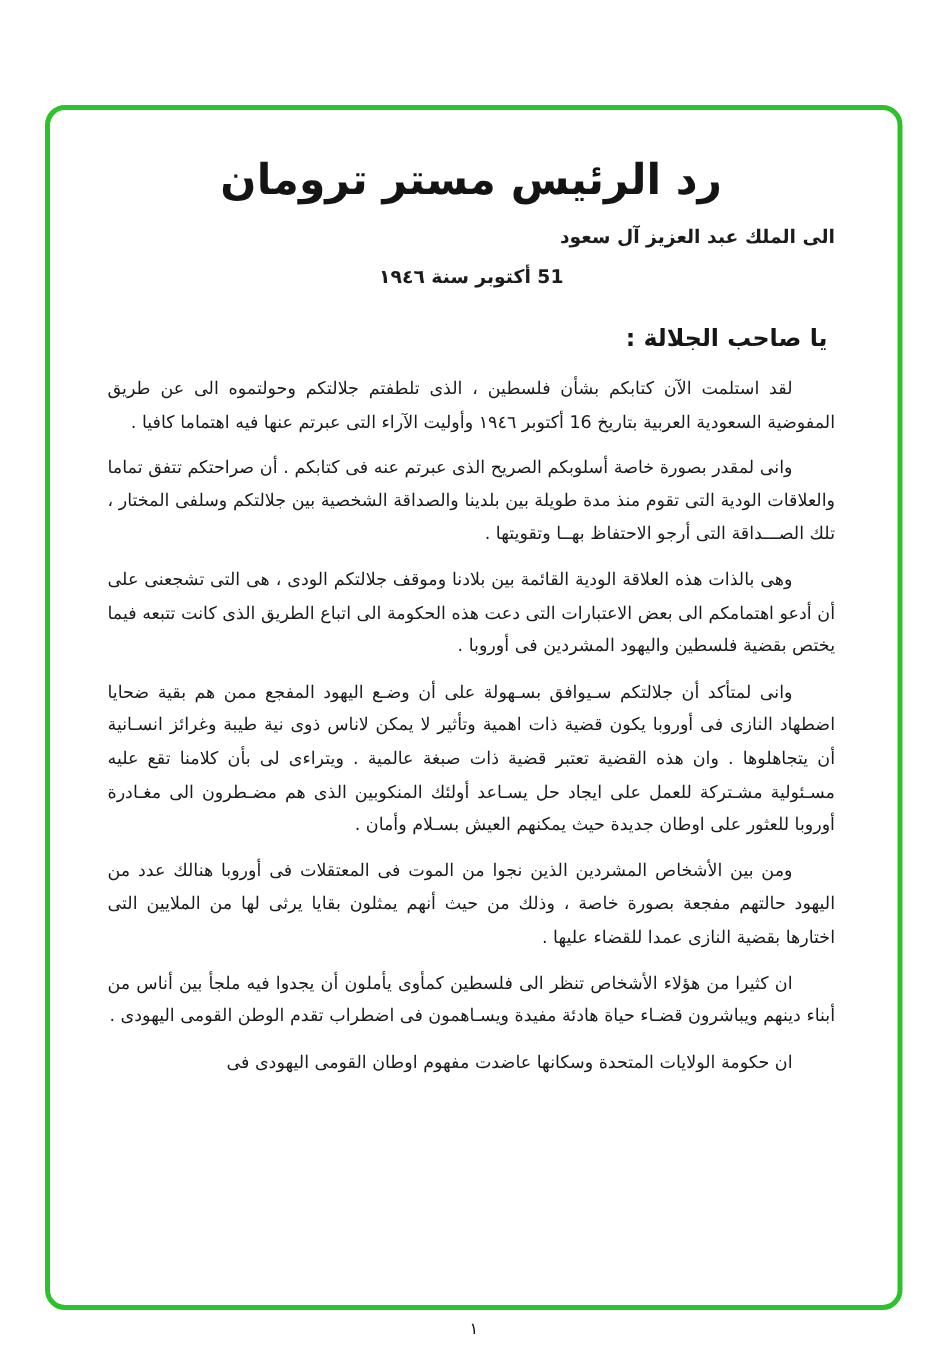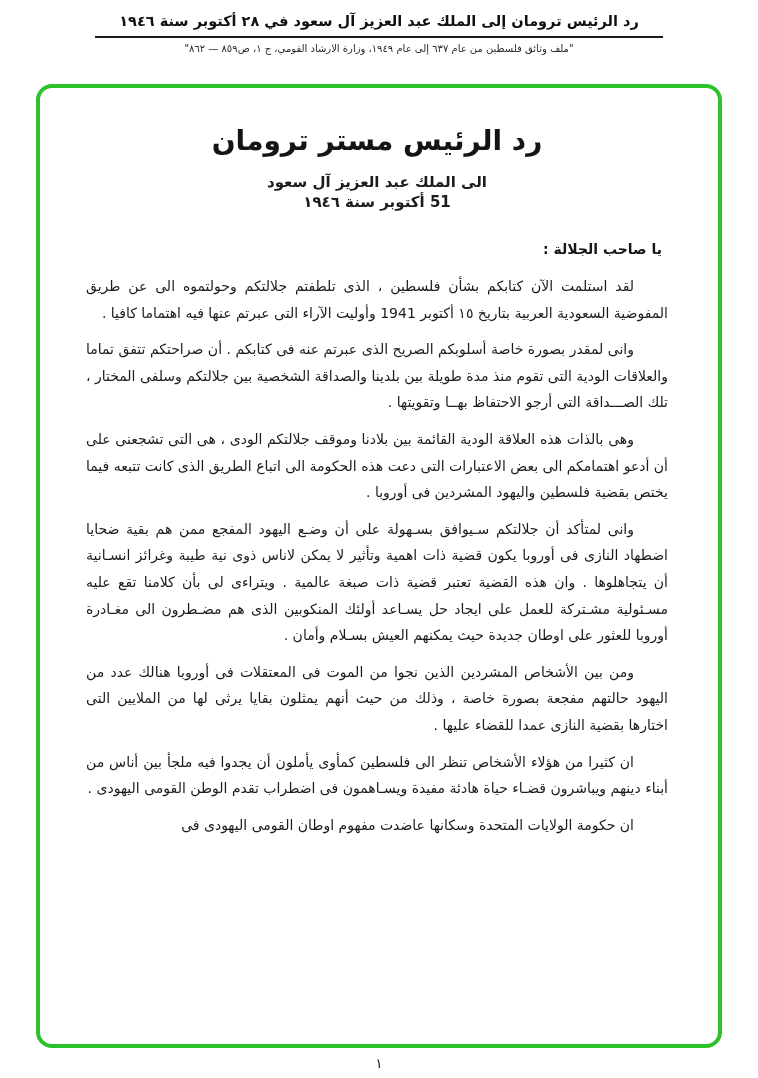--- a/index.html
+++ b/index.html
@@ -45,40 +45,39 @@
     right: 36px;
     bottom: 30px;
     border: 4px solid #2cc22c;
     border-radius: 16px;
     background: #ffffff;
     padding: 26px 50px 18px 46px;
   }
   .doc-title {
     margin: 10px 0 16px 0;
     text-align: center;
-    font-size: 28px;
+    font-size: 34px;
     font-weight: bold;
     color: #141414;
   }
   .doc-subtitle {
-    text-align: center;
     font-size: 15px;
     font-weight: bold;
     color: #1c1c1c;
-    margin-bottom: 2px;
+    margin-bottom: 14px;
   }
   .doc-date {
     text-align: center;
     font-size: 15px;
     font-weight: bold;
     color: #1c1c1c;
     margin-bottom: 30px;
   }
   .salutation {
-    font-size: 14px;
+    font-size: 19px;
     font-weight: bold;
     color: #161616;
     margin: 0 6px 16px 0;
   }
   p.body-par {
     margin: 0 0 10px 0;
     font-size: 14px;
     line-height: 1.9;
     text-align: justify;
     text-indent: 34px;
@@ -92,34 +91,29 @@
     text-align: center;
     font-size: 13px;
     color: #111111;
   }
 </style>
 </head>
 <body>
 
 <div class="page">
 
-  <header class="top-header">
-    <h1>رد الرئيس ترومان إلى الملك عبد العزيز آل سعود في ٢٨ أكتوبر سنة ١٩٤٦</h1>
-    <div class="header-rule"></div>
-    <div class="citation">"ملف وثائق فلسطين من عام ٦٣٧ إلى عام ١٩٤٩، وزارة الارشاد القومي، ج ١، ص٨٥٩ — ٨٦٢"</div>
-  </header>
 
   <div class="frame">
     <h2 class="doc-title">رد الرئيس مستر ترومان</h2>
     <div class="doc-subtitle">الى الملك عبد العزيز آل سعود</div>
     <div class="doc-date">51 أكتوبر سنة ١٩٤٦</div>
 
     <div class="salutation">يا صاحب الجلالة :</div>
 
-    <p class="body-par">لقد استلمت الآن كتابكم بشأن فلسطين ، الذى تلطفتم جلالتكم وحولتموه الى عن طريق المفوضية السعودية العربية بتاريخ ١٥ أكتوبر 1941 وأوليت الآراء التى عبرتم عنها فيه اهتماما كافيا .</p>
+    <p class="body-par">لقد استلمت الآن كتابكم بشأن فلسطين ، الذى تلطفتم جلالتكم وحولتموه الى عن طريق المفوضية السعودية العربية بتاريخ 16 أكتوبر ١٩٤٦ وأوليت الآراء التى عبرتم عنها فيه اهتماما كافيا .</p>
     <p class="body-par">وانى لمقدر بصورة خاصة أسلوبكم الصريح الذى عبرتم عنه فى كتابكم . أن صراحتكم تتفق تماما والعلاقات الودية التى تقوم منذ مدة طويلة بين بلدينا والصداقة الشخصية بين جلالتكم وسلفى المختار ، تلك الصـــداقة التى أرجو الاحتفاظ بهــا وتقويتها .</p>
     <p class="body-par">وهى بالذات هذه العلاقة الودية القائمة بين بلادنا وموقف جلالتكم الودى ، هى التى تشجعنى على أن أدعو اهتمامكم الى بعض الاعتبارات التى دعت هذه الحكومة الى اتباع الطريق الذى كانت تتبعه فيما يختص بقضية فلسطين واليهود المشردين فى أوروبا .</p>
     <p class="body-par">وانى لمتأكد أن جلالتكم سـيوافق بسـهولة على أن وضـع اليهود المفجع ممن هم بقية ضحايا اضطهاد النازى فى أوروبا يكون قضية ذات اهمية وتأثير لا يمكن لاناس ذوى نية طيبة وغرائز انسـانية أن يتجاهلوها . وان هذه القضية تعتبر قضية ذات صبغة عالمية . ويتراءى لى بأن كلامنا تقع عليه مسـئولية مشـتركة للعمل على ايجاد حل يسـاعد أولئك المنكوبين الذى هم مضـطرون الى مغـادرة أوروبا للعثور على اوطان جديدة حيث يمكنهم العيش بسـلام وأمان .</p>
     <p class="body-par">ومن بين الأشخاص المشردين الذين نجوا من الموت فى المعتقلات فى أوروبا هنالك عدد من اليهود حالتهم مفجعة بصورة خاصة ، وذلك من حيث أنهم يمثلون بقايا يرثى لها من الملايين التى اختارها بقضية النازى عمدا للقضاء عليها .</p>
     <p class="body-par">ان كثيرا من هؤلاء الأشخاص تنظر الى فلسطين كمأوى يأملون أن يجدوا فيه ملجأ بين أناس من أبناء دينهم ويباشرون قضـاء حياة هادئة مفيدة ويسـاهمون فى اضطراب تقدم الوطن القومى اليهودى .</p>
     <p class="body-par">ان حكومة الولايات المتحدة وسكانها عاضدت مفهوم اوطان القومى اليهودى فى</p>
   </div>
 
   <div class="pagenum">١</div>
 

